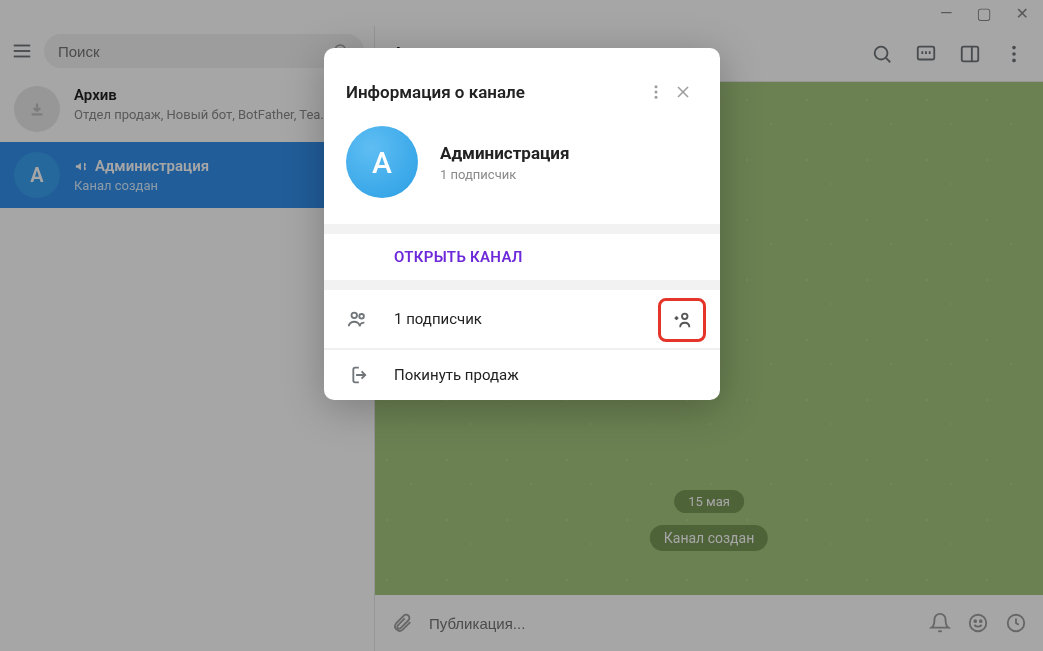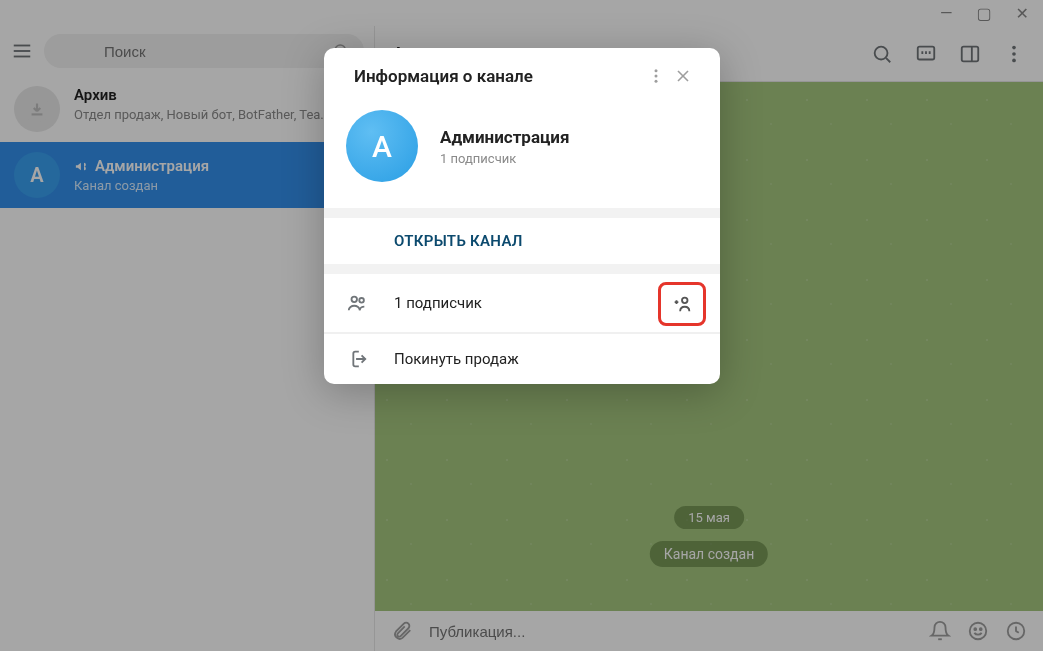--- a/index.html
+++ b/index.html
@@ -8,21 +8,21 @@
   width: 1043px; height: 651px; overflow: hidden; position: relative;
   background: #fff;
 }
 .titlebar { height: 26px; display: flex; justify-content: flex-end; align-items: center; gap: 24px; padding: 0 14px; color: #888; font-size: 16px; }
 .titlebar span { cursor: default; }
 .app { display: flex; height: 625px; }
 .sidebar { width: 375px; background: #fff; border-right: 1px solid #e6e6e6; display: flex; flex-direction: column; }
 .sidebar-top { display: flex; align-items: center; padding: 8px 10px; gap: 10px; }
 .hamburger { width: 24px; height: 24px; color: #707579; display: flex; align-items: center; justify-content: center; }
 .search { flex: 1; background: #f1f1f1; border-radius: 20px; padding: 8px 14px; display: flex; align-items: center; gap: 10px; color: #9e9e9e; }
-.search input { border: none; background: transparent; outline: none; font-size: 15px; flex: 1; color: #0c4a6e; margin-left: 46px; }
+.search input { border: none; background: transparent; outline: none; font-size: 15px; flex: 1; color: #0c4a6e; }
 .archive-row { display: flex; align-items: flex-start; padding: 10px 14px; gap: 14px; }
 .archive-icon { width: 46px; height: 46px; border-radius: 50%; background: #e8e8e8; display: flex; align-items: center; justify-content: center; color: #bfbfbf; }
 .archive-text .title { font-weight: 600; font-size: 15px; color: #222; margin-bottom: 3px; }
 .archive-text .sub { font-size: 13px; color: #8a8a8a; white-space: nowrap; overflow: hidden; text-overflow: ellipsis; max-width: 290px; }
 .chat-row { display: flex; align-items: center; padding: 10px 14px; gap: 14px; background: #3390ec; color: #fff; }
 .chat-avatar { width: 46px; height: 46px; border-radius: 50%; background: #3aa0f0; display: flex; align-items: center; justify-content: center; font-size: 20px; font-weight: 600; color: #fff; }
 .chat-text { flex: 1; }
 .chat-title { font-size: 15px; font-weight: 600; display: flex; align-items: center; gap: 6px; margin-bottom: 3px; }
 .chat-sub { font-size: 13px; color: #d7ecff; }
 .chat-meta { color: #d7ecff; font-size: 14px; }
@@ -33,48 +33,48 @@
 .main-icons svg { width: 22px; height: 22px; }
 .chat-bg {
   flex: 1; position: relative;
   background-color: #a5c77f;
   background-image: radial-gradient(circle at 20% 30%, rgba(255,255,255,.15) 1px, transparent 1px),
                     radial-gradient(circle at 60% 70%, rgba(255,255,255,.1) 1px, transparent 1px);
   background-size: 60px 60px;
 }
 .date-pill { position: absolute; left: 50%; transform: translateX(-50%); bottom: 82px; background: rgba(90,120,60,.6); color: #fff; padding: 4px 14px; border-radius: 14px; font-size: 13px; text-align: center; }
 .status-pill { position: absolute; left: 50%; transform: translateX(-50%); bottom: 44px; background: rgba(90,120,60,.6); color: #fff; padding: 5px 14px; border-radius: 14px; font-size: 14px; }
-.composer { height: 40px; background: #fff; display: flex; align-items: center; padding: 0 16px; gap: 16px; color: #9e9e9e; }
+.composer { height: 56px; background: #fff; display: flex; align-items: center; padding: 0 16px; gap: 16px; color: #9e9e9e; }
 .composer input { flex: 1; border: none; outline: none; font-size: 15px; color: #333; }
 
 .overlay { position: absolute; inset: 0; background: rgba(0,0,0,.35); pointer-events: none; }
 
 .modal {
   position: absolute; left: 324px; top: 48px; width: 396px;
   background: #fff; border-radius: 10px; box-shadow: 0 8px 40px rgba(0,0,0,.25);
   overflow: hidden; z-index: 10;
 }
-.modal-head { display: flex; align-items: center; padding: 18px 20px 14px 22px; margin-left: 8px; }
+.modal-head { display: flex; align-items: center; padding: 34px 20px 14px 22px; }
 .modal-head .mtitle { font-weight: 600; font-size: 17px; color: #222; flex: 1; }
 .modal-head .dots { width: 20px; color: #9e9e9e; display: flex; justify-content: center; }
 .modal-head .close { width: 34px; color: #9e9e9e; display: flex; justify-content: center; }
 .profile { display: flex; align-items: center; padding: 10px 22px 26px 22px; gap: 22px; }
 .profile-avatar {
   width: 72px; height: 72px; border-radius: 50%;
   background: radial-gradient(circle at 35% 30%, #5fbef3, #2a9ee4);
   color: #fff; display: flex; align-items: center; justify-content: center; font-size: 30px; font-weight: 500;
 }
 .profile-name { font-weight: 700; font-size: 17px; color: #222; margin-bottom: 4px; }
 .profile-sub { font-size: 13px; color: #8a8a8a; }
 .sep { height: 10px; background: #f2f2f2; }
 .row { display: flex; align-items: center; padding: 14px 20px; gap: 24px; font-size: 15px; color: #222; border-bottom: 1px solid #f0f0f0; position: relative; }
 .row:last-child { border-bottom: none; }
 .row .ricon { width: 26px; display: flex; align-items: center; justify-content: center; color: #707579; }
 .row .rlabel { flex: 1; }
-.row.link .rlabel { color: #0c4a6e; font-weight: 600; text-transform: uppercase; letter-spacing: .3px; padding-left: 50px; }
+.row.link .rlabel { color: #6d28d9; font-weight: 600; text-transform: uppercase; letter-spacing: .3px; padding-left: 50px; }
 .row.link { border-bottom: none; }
 .toggle { width: 38px; height: 16px; background: #3390ec; border-radius: 10px; position: relative; }
 .toggle::after { content: ""; position: absolute; right: -2px; top: -3px; width: 22px; height: 22px; background: #fff; border: 2px solid #3390ec; border-radius: 50%; box-sizing: border-box; }
 .add-member-box { position: absolute; right: 14px; top: 8px; width: 48px; height: 44px; border: 3px solid #e5352b; border-radius: 8px; display: flex; align-items: center; justify-content: center; color: #555; }
 svg { display: block; }
 </style>
 </head>
 <body>
 
 <div class="titlebar">

